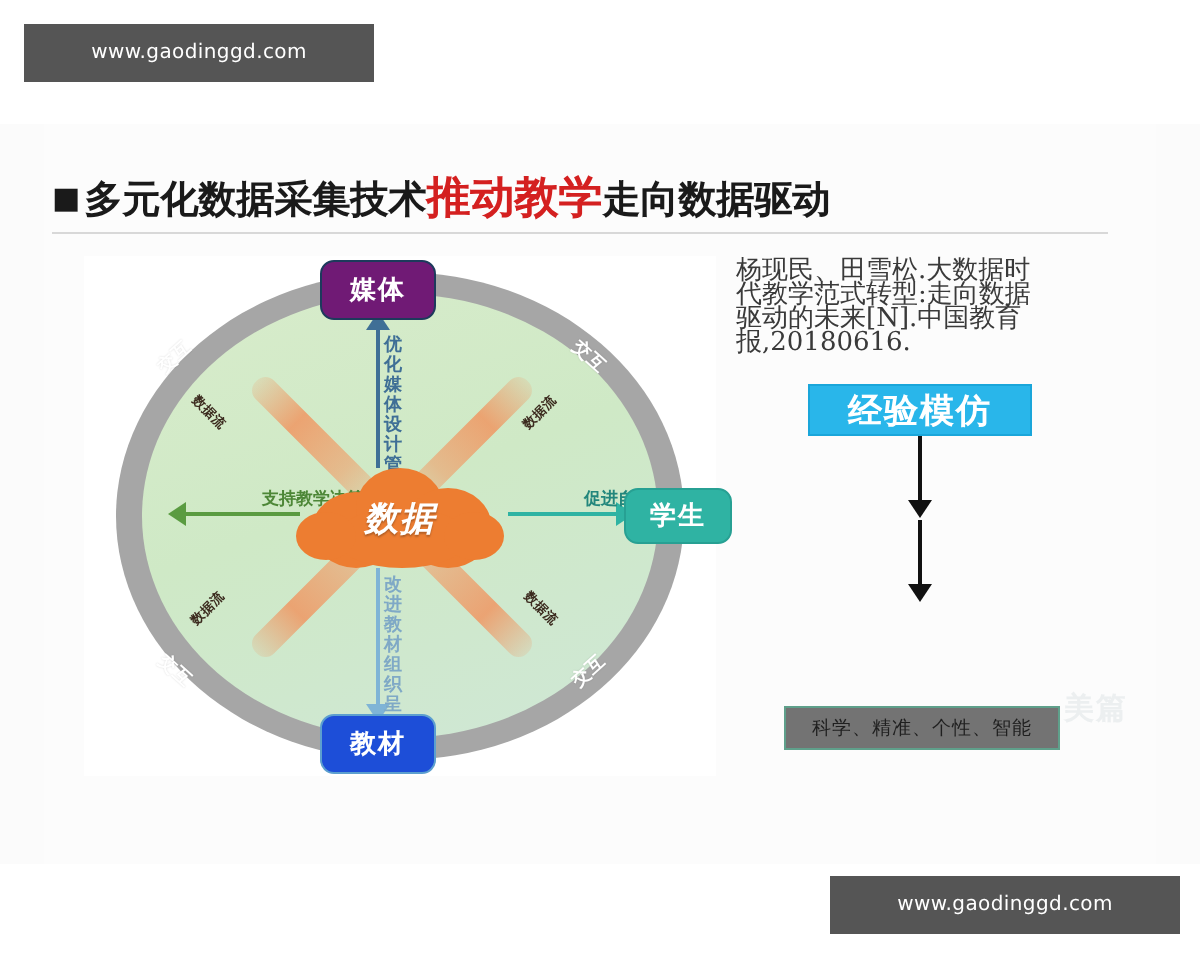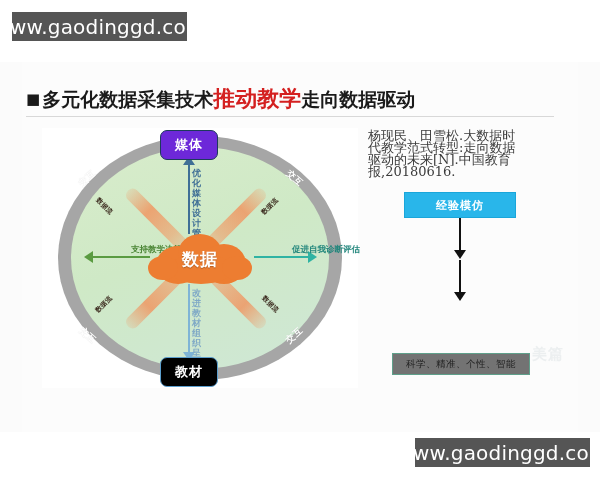--- a/index.html
+++ b/index.html
@@ -8,21 +8,21 @@
     background:#ffffff;
     font-family:"DejaVu Sans","Liberation Sans",sans-serif;
     overflow:hidden;position:relative;
   }
   .page{position:absolute;inset:0;background:#ffffff;}
 
   
   .wm{
     position:absolute;background:#555555;color:#ffffff;
     display:flex;align-items:center;justify-content:center;
-    font-size:20px;letter-spacing:.2px;font-family:"DejaVu Sans",sans-serif;
+    font-size:10px;letter-spacing:.2px;font-family:"DejaVu Sans",sans-serif;
   }
   .wm-top{left:12px;top:12px;width:175px;height:29px;}
   .wm-bot{left:415px;top:438px;width:175px;height:29px;}
 
   
   .slide{
     position:absolute;left:0;top:62px;width:600px;height:370px;
     background:#fbfbfb;
   }
   .slide-inner{position:absolute;left:22px;top:0;width:556px;height:370px;background:#fcfcfc;}
@@ -78,21 +78,21 @@
     position:absolute;font-size:6.5px;font-weight:bold;color:#3b2a1e;
     letter-spacing:.3px;white-space:nowrap;
   }
   .beamlab.l1{left:52px;top:74px;transform:rotate(45deg);}
   .beamlab.l2{left:218px;top:74px;transform:rotate(-45deg);}
   .beamlab.l3{left:52px;top:172px;transform:rotate(-45deg);}
   .beamlab.l4{left:218px;top:172px;transform:rotate(45deg);}
 
   
   .cloud{
-    position:absolute;left:106px;top:104px;width:104px;height:54px;
+    position:absolute;left:106px;top:104px;width:104px;height:54px;font-style:italic;
   }
   .cloud i{position:absolute;background:#ed7d31;border-radius:50%;display:block;}
   .cloud .c1{left:8px;top:14px;width:44px;height:38px;}
   .cloud .c2{left:30px;top:2px;width:44px;height:40px;}
   .cloud .c3{left:54px;top:12px;width:44px;height:40px;}
   .cloud .c4{left:20px;top:22px;width:66px;height:30px;}
   .cloud .c5{left:0px;top:24px;width:30px;height:24px;}
   .cloud .c6{left:74px;top:24px;width:30px;height:24px;}
   .cloud-txt{
     position:absolute;left:0;top:0;width:104px;height:54px;
@@ -100,22 +100,22 @@
     color:#ffffff;font-size:17px;font-weight:bold;letter-spacing:1px;
     text-shadow:0 1px 1px rgba(0,0,0,.25);
   }
 
   
   .node{
     position:absolute;display:flex;align-items:center;justify-content:center;
     color:#ffffff;font-size:13px;font-weight:bold;letter-spacing:1px;
     border-radius:7px;
   }
-  .node-media{left:118px;top:2px;width:56px;height:28px;background:#6d28d9;border:1px solid #1d3a5c;}
-  .node-book{left:118px;top:229px;width:56px;height:28px;background:#000000;border:1px solid #5c9fcf;text-align:right;}
+  .node-media{left:118px;top:2px;width:56px;height:28px;background:#701a75;border:1px solid #1d3a5c;}
+  .node-book{left:118px;top:229px;width:56px;height:28px;background:#1d4ed8;border:1px solid #5c9fcf;text-align:right;}
   .node-teacher{left:-4px;top:116px;width:52px;height:26px;background:#5a9b41;border:1px solid #4d8737;}
   .node-student{left:270px;top:116px;width:52px;height:26px;background:#2fb3a3;border:1px solid #27a093;}
 
   
   .ar-v{position:absolute;width:2px;background:#3f6f96;}
   .ar-up{left:146px;top:34px;height:72px;}
   .ar-dn{left:146px;top:156px;height:70px;background:#7fb4d6;}
   .ar-head{position:absolute;width:0;height:0;}
   .ah-up{left:141px;top:28px;border-left:6px solid transparent;border-right:6px solid transparent;border-bottom:9px solid #3f6f96;}
   .ah-dn{left:141px;top:224px;border-left:6px solid transparent;border-right:6px solid transparent;border-top:9px solid #7fb4d6;}
@@ -140,21 +140,21 @@
   
   .cite{
     position:absolute;left:368px;top:68px;width:150px;
     font-size:13px;line-height:12px;color:#3a3a3a;
     font-family:"DejaVu Serif","Liberation Serif",serif;
   }
   .flow{position:absolute;left:404px;top:130px;width:112px;}
   .fbox{
     width:112px;height:26px;background:#29b6ea;
     display:flex;align-items:center;justify-content:center;
-    color:#ffffff;font-size:11px;font-weight:bold;letter-spacing:1px;
+    color:#ffffff;font-size:17px;font-weight:bold;letter-spacing:1px;
     border:1px solid #1aa6da;box-sizing:border-box;
   }
   .fconn{position:relative;height:42px;}
   .fconn .line{position:absolute;left:55px;top:0;width:2px;height:34px;background:#111;}
   .fconn .head{position:absolute;left:50px;top:32px;border-left:6px solid transparent;border-right:6px solid transparent;border-top:9px solid #111;}
   .tagbox{
     position:absolute;left:392px;top:291px;width:136px;height:20px;
     border:1px solid #5fa08b;background:#737373;
     display:flex;align-items:center;justify-content:center;
     font-size:9.5px;color:#1f1f1f;letter-spacing:.5px;
@@ -224,20 +224,21 @@
         <i class="c2"></i>
         <i class="c3"></i>
         <i class="c4"></i>
         <i class="c5"></i>
         <i class="c6"></i>
         <div class="cloud-txt">数据</div>
       </div>
 
       <div class="node node-media">媒体</div>
       <div class="node node-book">教材</div>
+      <div class="node node-student">学生</div>
     </div>
 
     <div class="cite">杨现民、田雪松.大数据时代教学范式转型:走向数据驱动的未来[N].中国教育报,20180616.</div>
 
     <div class="flow">
       <div class="fbox">经验模仿</div>
       <div class="fconn">
         <div class="line"></div>
         <div class="head"></div>
       </div>

